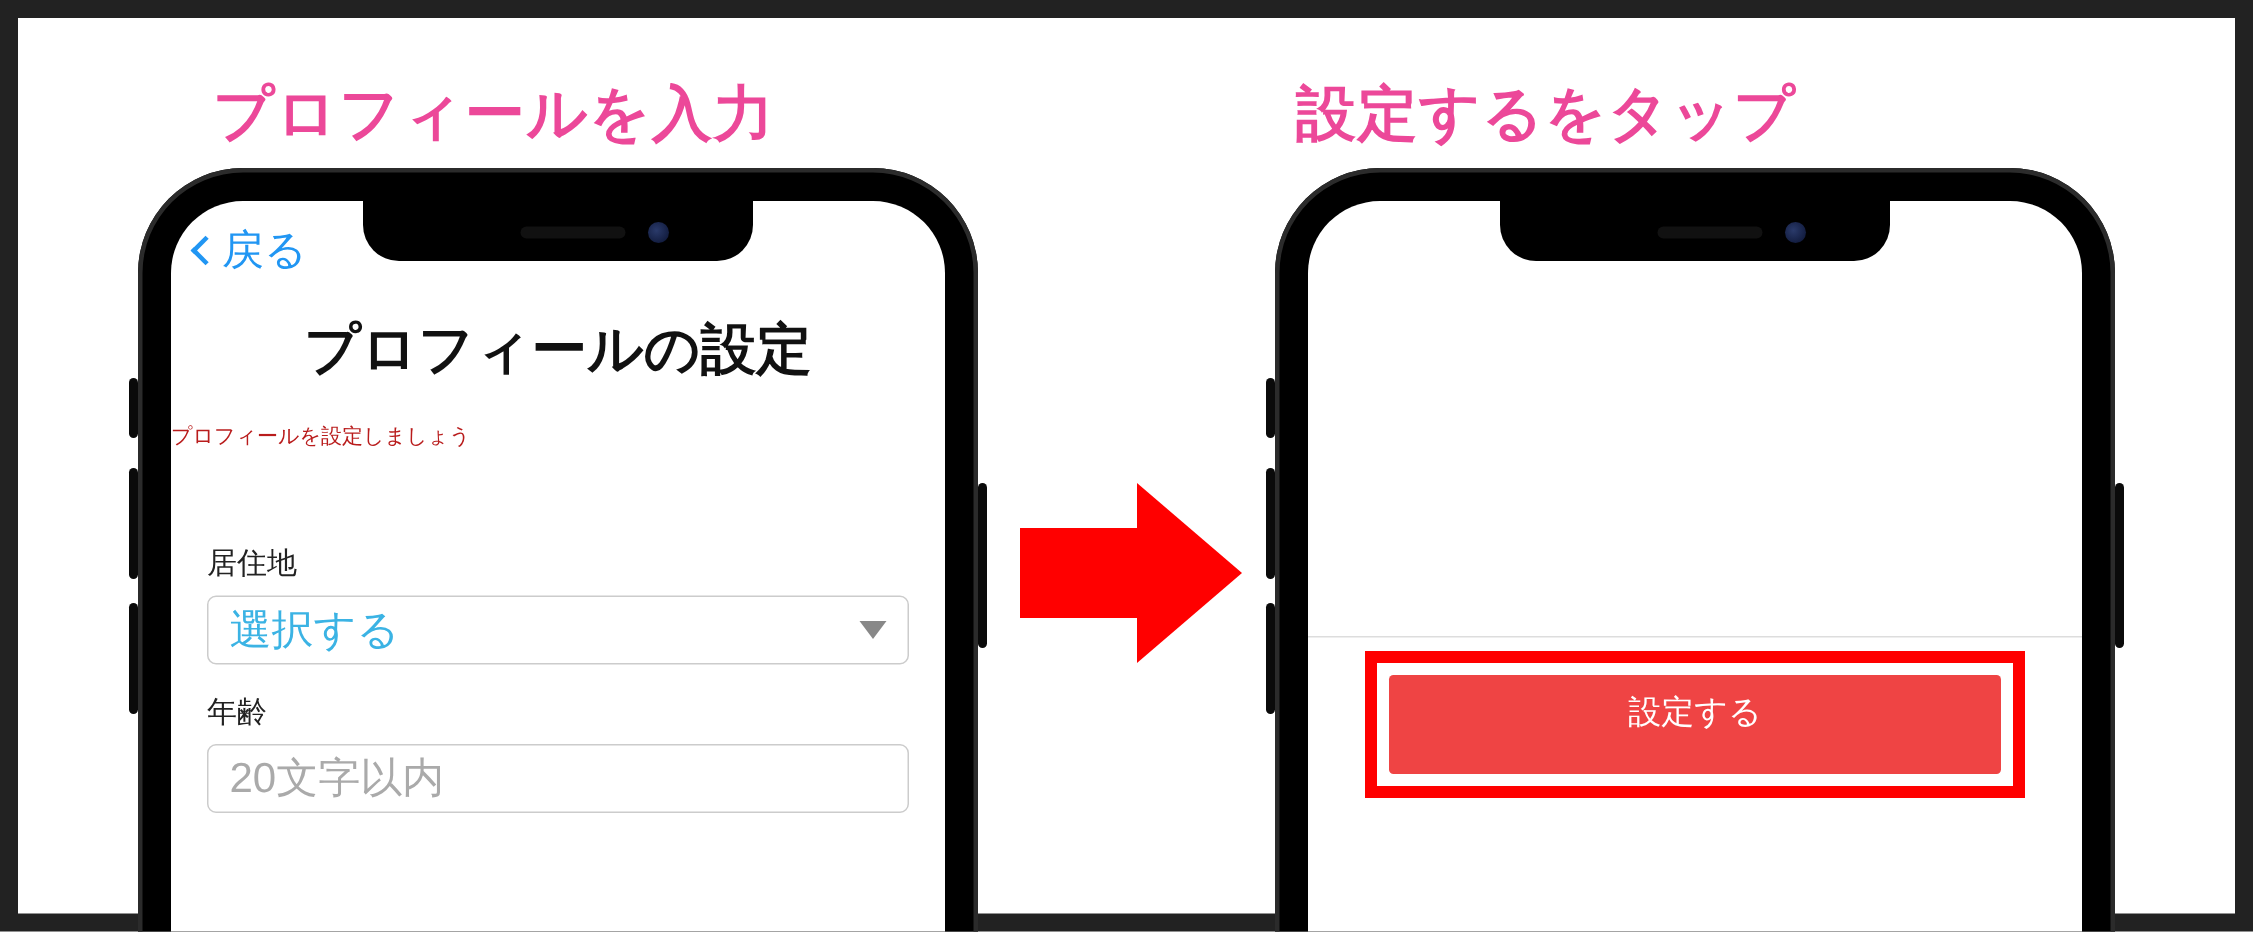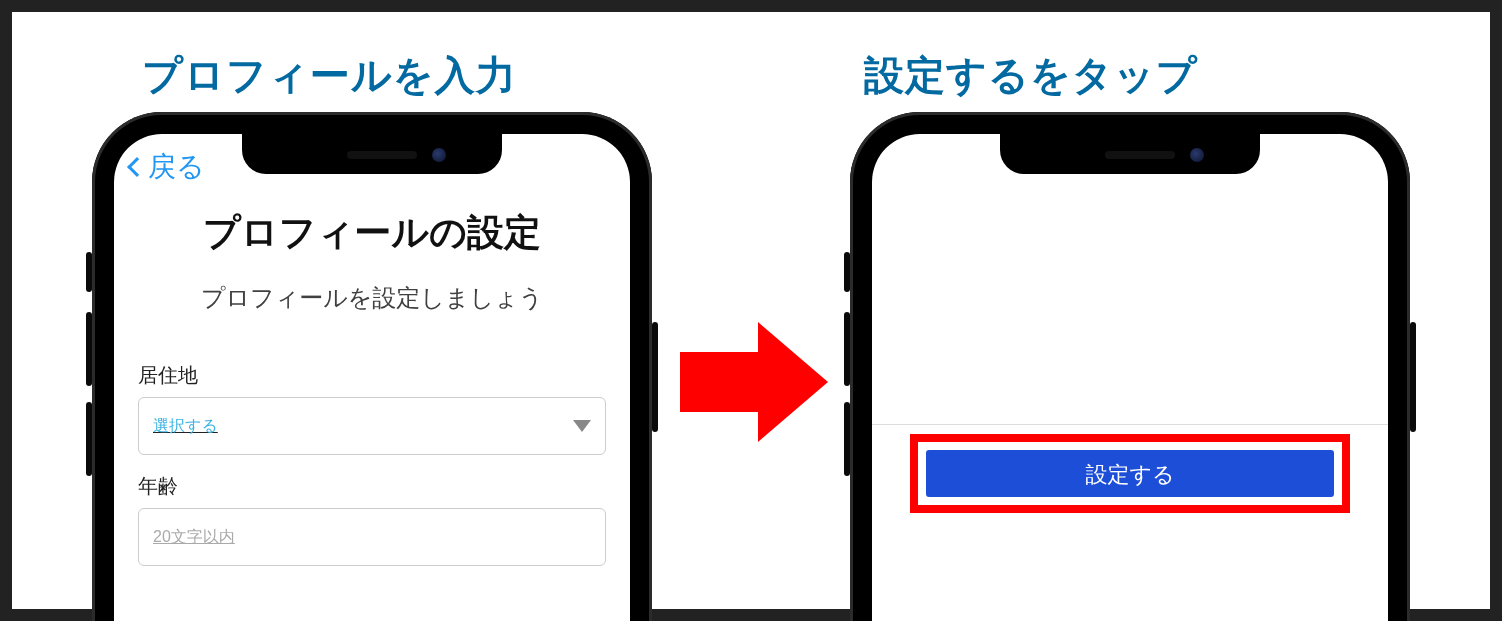--- a/index.html
+++ b/index.html
@@ -16,21 +16,21 @@
       top: 12px;
       left: 12px;
       right: 12px;
       bottom: 12px;
       background: #fff;
     }
     .caption {
       position: absolute;
       font-weight: 900;
       font-size: 40px;
-      color: #0369a1;
+      color: #ec4899;
       letter-spacing: 1px;
     }
     .cap-left { top: 36px; left: 130px; }
     .cap-right { top: 36px; left: 852px; }
 
     
     .phone {
       position: absolute;
       width: 560px;
       height: 620px;
@@ -121,50 +121,48 @@
       text-align: center;
       font-size: 37px;
       font-weight: 700;
       color: #111;
     }
     .s-sub {
       position: absolute;
       top: 148px;
       left: 0;
       right: 0;
-      text-align: center;
-      font-size: 24px;
-      color: #404040;
+      font-size: 14px;
+      color: #b91c1c;
     }
     .form {
       position: absolute;
       top: 210px;
       left: 24px;
       right: 24px;
     }
     .fld-label {
       font-size: 20px;
       color: #222;
       margin-bottom: 8px;
       margin-top: 18px;
       font-family: Liberation Serif, serif;
     }
     .select, .tinput {
       width: 100%;
-      height: 58px;
+      height: 46px;
       border: 1px solid #ccc;
       border-radius: 6px;
       background: #fff;
       padding: 0 14px;
-      font-size: 16px;
+      font-size: 28px;
       display: flex;
       align-items: center;
       justify-content: space-between;
       color: #222;
-      text-decoration: underline;
     }
     .select .ph { color: #3bb3e4; }
     .tri-down {
       width: 0; height: 0;
       border-left: 9px solid transparent;
       border-right: 9px solid transparent;
       border-top: 12px solid #888;
     }
     .tinput { color: #aaa; }
 
@@ -179,24 +177,24 @@
     }
     .primary-wrap {
       position: absolute;
       top: 300px;
       left: 38px;
       right: 38px;
       border: 8px solid #ff0000;
       padding: 8px;
     }
     .primary-btn {
-      background: #1d4ed8;
+      background: #ef4444;
       color: #fff;
       text-align: center;
-      height: 47px;
+      height: 66px;
       line-height: 50px;
       font-size: 22px;
       border-radius: 3px;
     }
     .skip {
       position: absolute;
       top: 404px;
       left: 0;
       right: 0;
       text-align: center;

